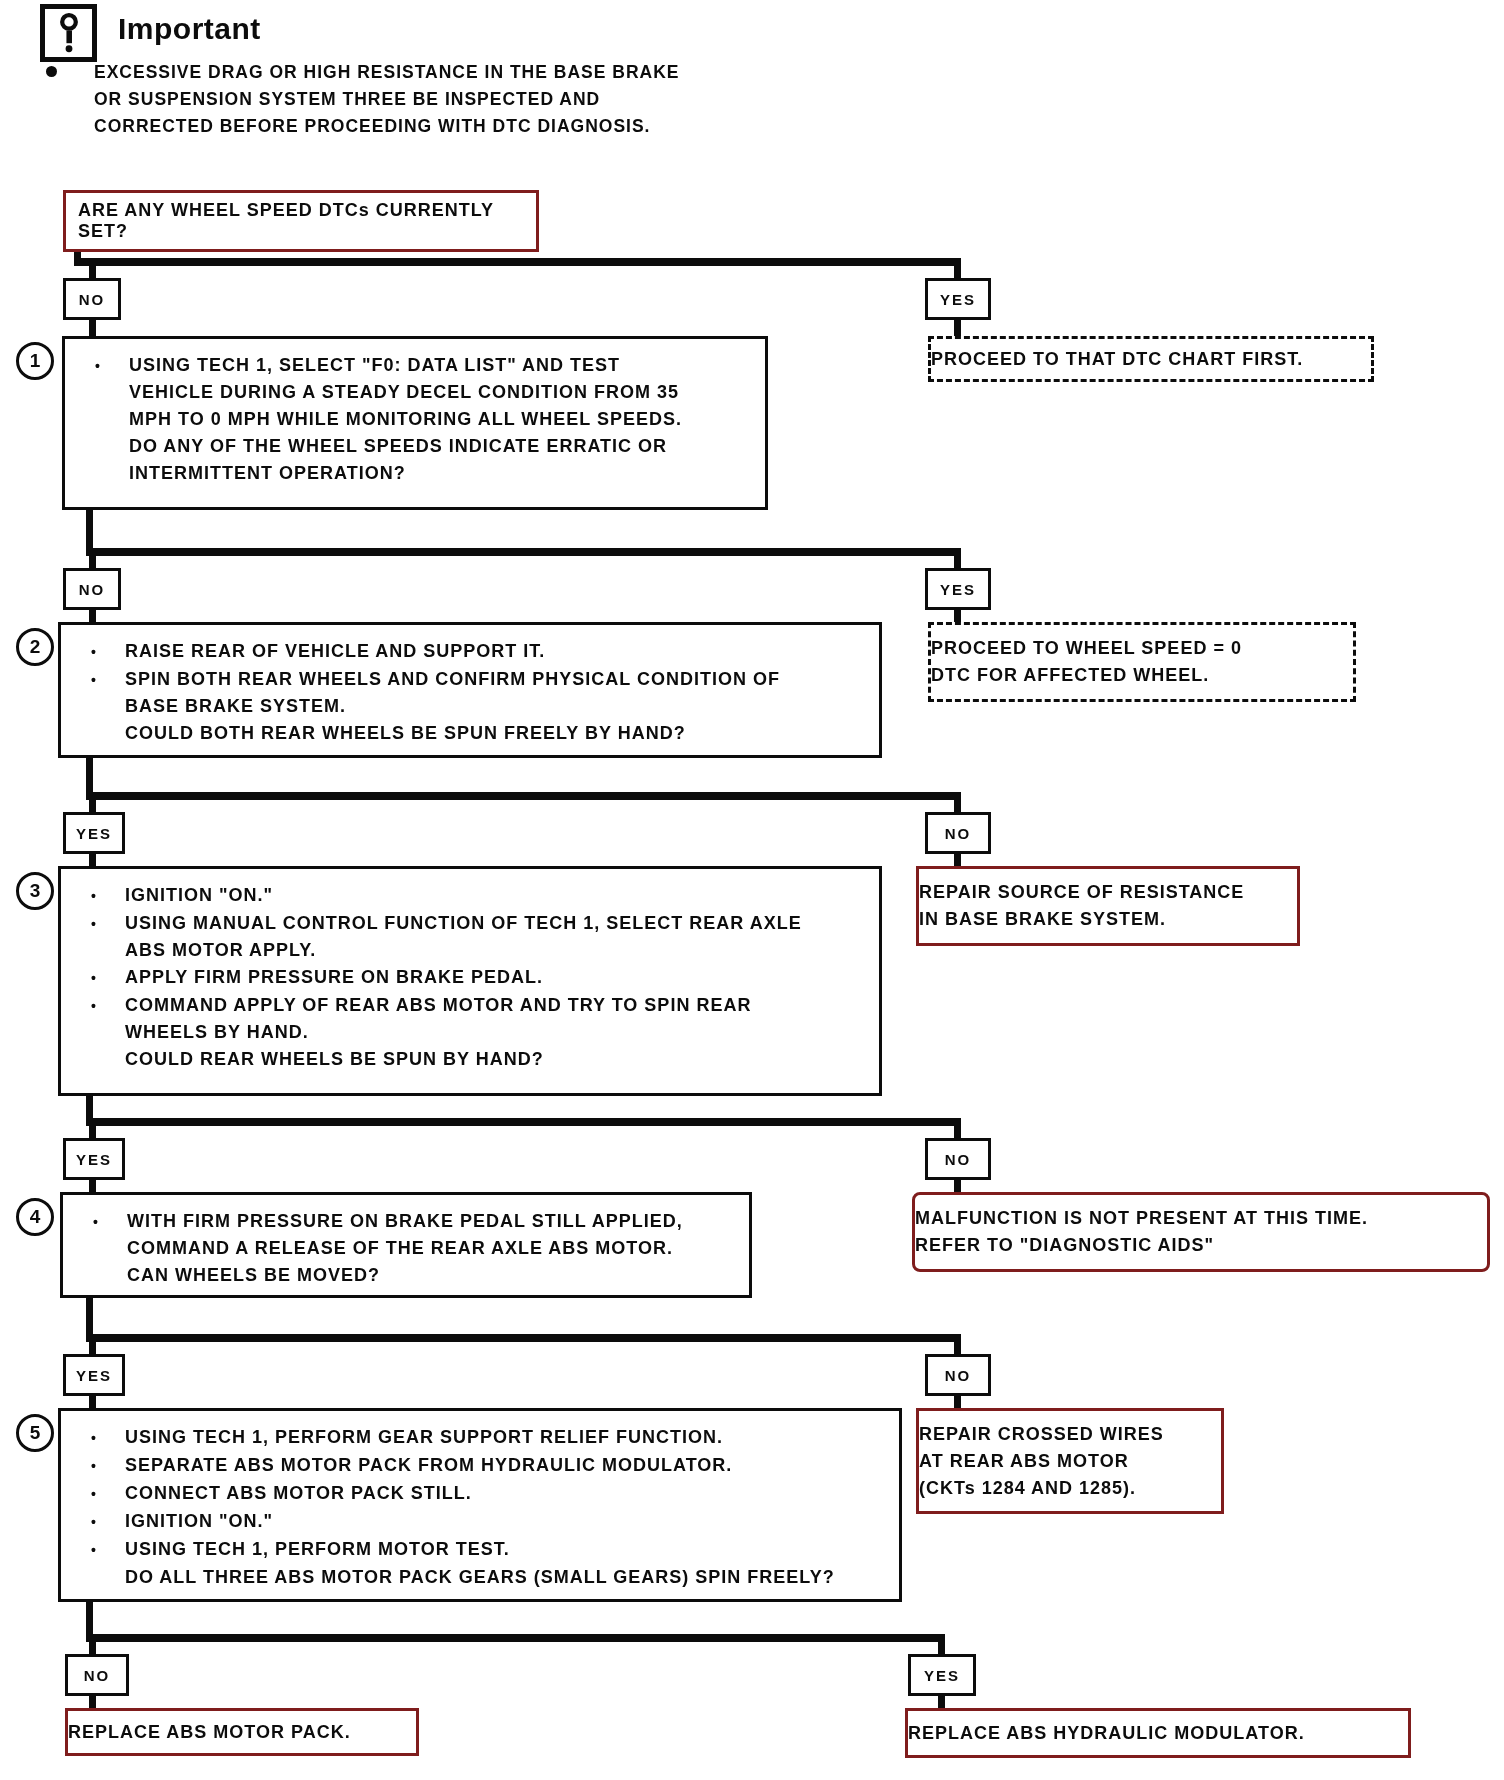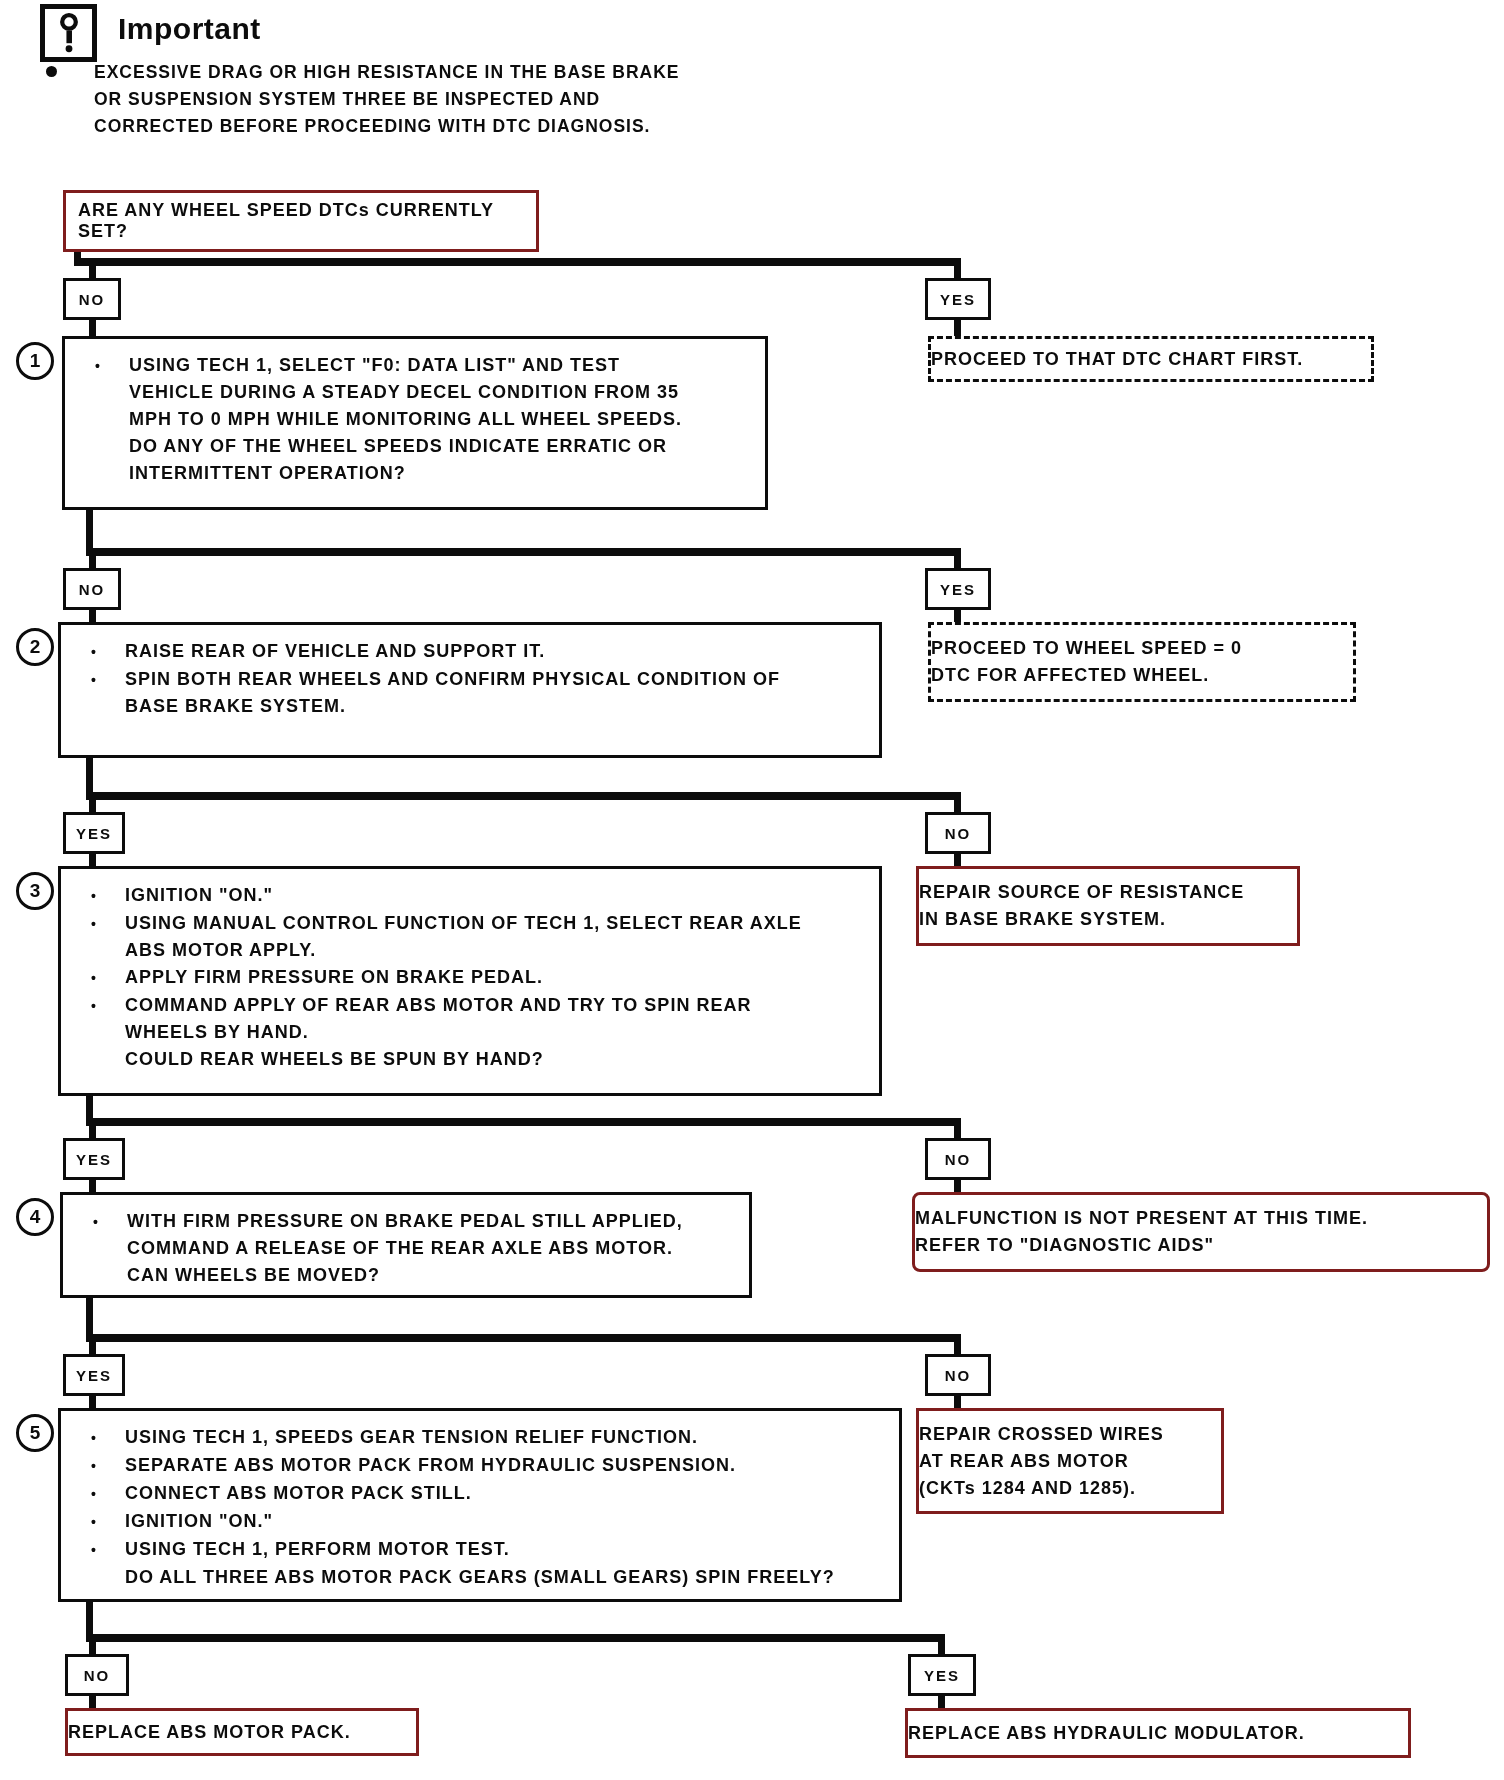--- a/index.html
+++ b/index.html
@@ -111,20 +111,24 @@
   <div class="stepbox" style="left:58px;top:622px;width:824px;height:136px;">
     <div class="item">
       <span class="marker">•</span>
       <span class="txt">RAISE REAR OF VEHICLE AND SUPPORT IT.</span>
     </div>
     <div class="item">
       <span class="marker">•</span>
       <span class="txt">SPIN BOTH REAR WHEELS AND CONFIRM PHYSICAL CONDITION OF
 BASE BRAKE SYSTEM.</span>
     </div>
+    <div class="item">
+      <span class="marker"></span>
+      <span class="txt">COULD BOTH REAR WHEELS BE SPUN FREELY BY HAND?</span>
+    </div>
   </div>
   <div class="dashbox" style="left:928px;top:622px;width:428px;height:80px;">
     <div class="obox-txt">PROCEED TO WHEEL SPEED = 0
 DTC FOR AFFECTED WHEEL.</div>
   </div>
   <div class="conn" style="left:86px;top:758px;width:7px;height:34px;"></div>
 
   <div class="conn" style="left:86px;top:792px;width:875px;height:8px;"></div>
   <div class="conn" style="left:89px;top:800px;width:7px;height:12px;"></div>
   <div class="conn" style="left:954px;top:800px;width:7px;height:12px;"></div>
@@ -192,25 +196,25 @@
   <div class="conn" style="left:954px;top:1342px;width:7px;height:12px;"></div>
   <div class="lbl" style="left:63px;top:1354px;width:62px;height:42px;">YES</div>
   <div class="lbl" style="left:925px;top:1354px;width:66px;height:42px;">NO</div>
   <div class="conn" style="left:89px;top:1396px;width:7px;height:12px;"></div>
   <div class="conn" style="left:954px;top:1396px;width:7px;height:12px;"></div>
 
   <div class="circ" style="left:16px;top:1414px;">5</div>
   <div class="stepbox" style="left:58px;top:1408px;width:844px;height:194px;">
     <div class="item">
       <span class="marker">•</span>
-      <span class="txt">USING TECH 1, SPEEDS GEAR TENSION RELIEF FUNCTION.</span>
-    </div>
-    <div class="item">
-      <span class="marker">•</span>
-      <span class="txt">SEPARATE ABS MOTOR PACK FROM HYDRAULIC SUSPENSION.</span>
+      <span class="txt">USING TECH 1, PERFORM GEAR SUPPORT RELIEF FUNCTION.</span>
+    </div>
+    <div class="item">
+      <span class="marker">•</span>
+      <span class="txt">SEPARATE ABS MOTOR PACK FROM HYDRAULIC MODULATOR.</span>
     </div>
     <div class="item">
       <span class="marker">•</span>
       <span class="txt">CONNECT ABS MOTOR PACK STILL.</span>
     </div>
     <div class="item">
       <span class="marker">•</span>
       <span class="txt">IGNITION "ON."</span>
     </div>
     <div class="item">

